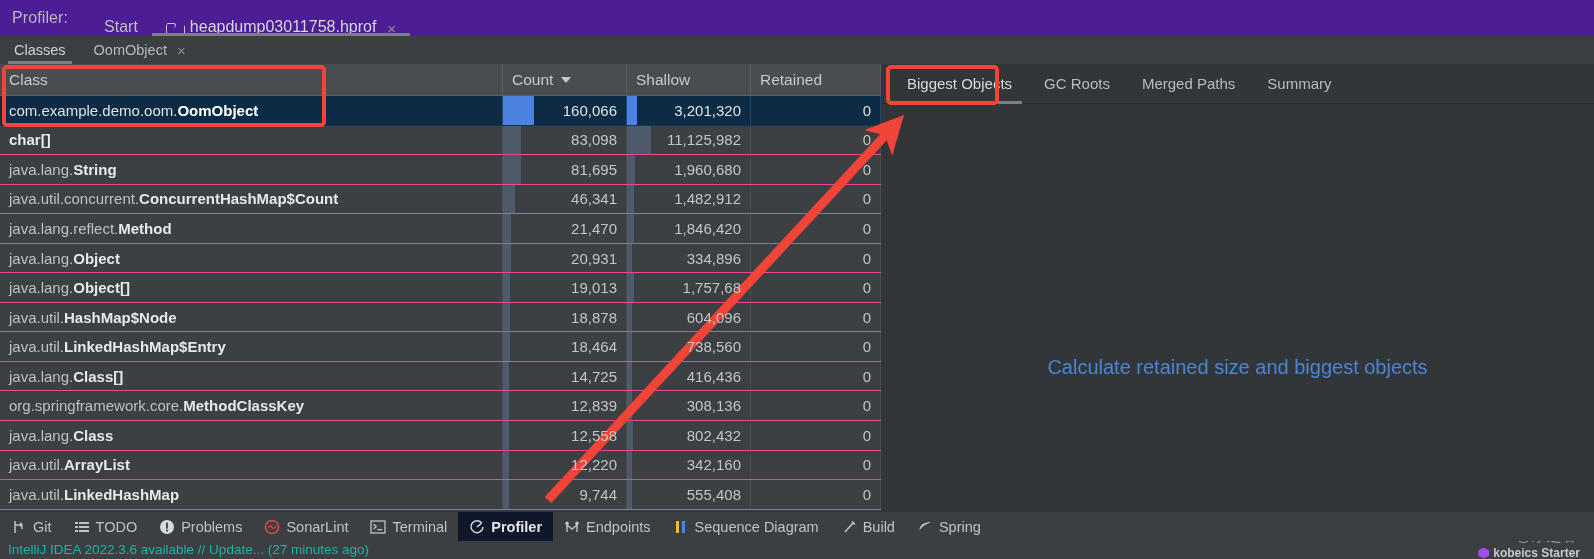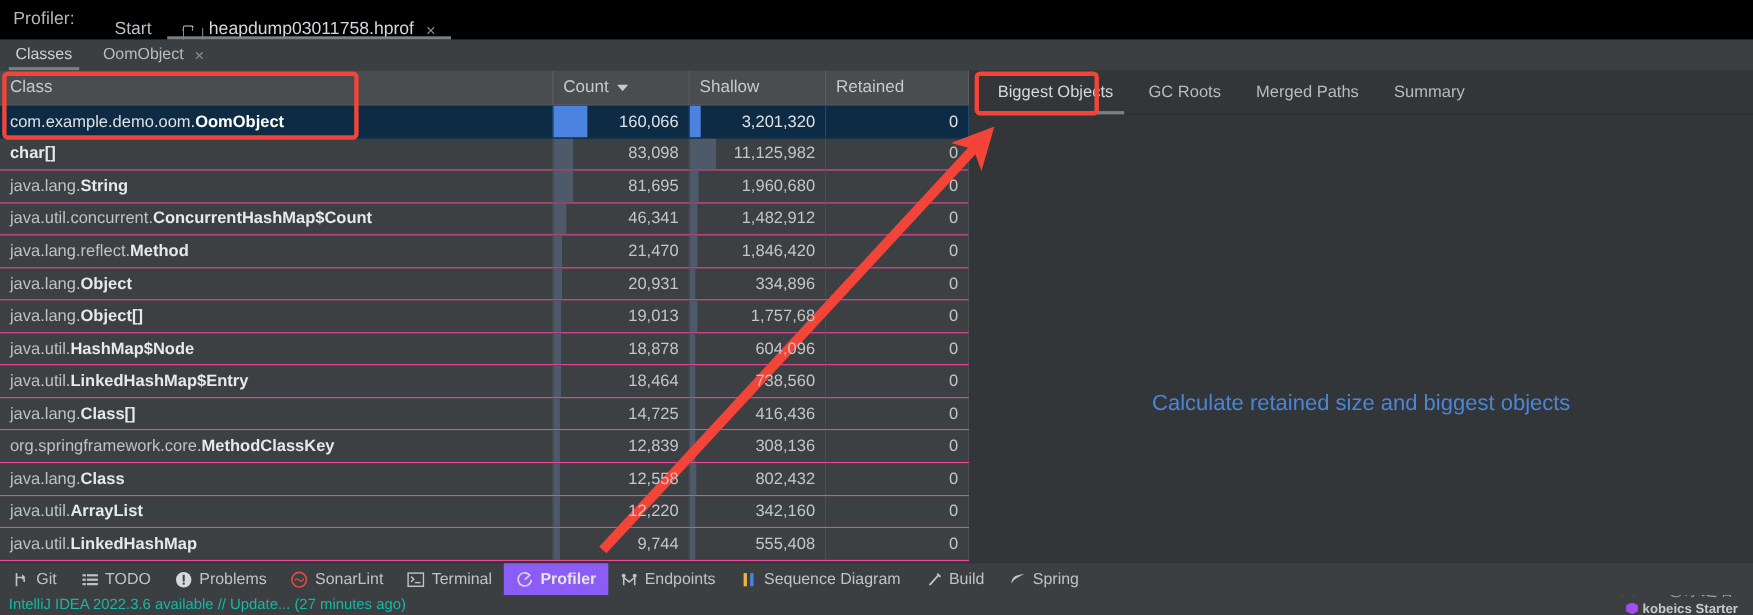--- a/index.html
+++ b/index.html
@@ -7,21 +7,21 @@
     width: 1594px; height: 559px;
     background: #3c3f41;
     font-family: "Liberation Sans", sans-serif;
     overflow: hidden;
   }
   #app { position: relative; width: 1594px; height: 559px; background: #3c3f41; }
 
   
   .profiler-bar {
     position: absolute; left: 0; top: 0; width: 1594px; height: 36px;
-    background: #000000; display: flex; align-items: center;
+    background: #4c1d95; display: flex; align-items: center;
   }
   .profiler-label {
     color: #b6b8ba; font-size: 16px; padding-left: 12px; padding-right: 22px;
     letter-spacing: .1px;
   }
   .ptab {
     height: 36px; display: flex; align-items: flex-end; gap: 7px;
     padding: 0 14px; color: #bdbfc1; font-size: 16px; position: relative;
     cursor: default;
   }
@@ -140,21 +140,21 @@
   
   .bottom-bar {
     position: absolute; left: 0; top: 511px; width: 1594px; height: 30px;
     background: #3c3f41; display: flex; align-items: center;
     border-top: 1px solid #313436;
   }
   .btool {
     display: flex; align-items: center; gap: 6px; height: 30px;
     padding: 0 11px; color: #c0c2c4; font-size: 14.5px; cursor: default;
   }
-  .btool.active { background: #8b5cf6; color: #e3e5e7; font-weight: bold; }
+  .btool.active { background: #0f172a; color: #e3e5e7; font-weight: bold; }
   .bico { width: 16px; height: 16px; display: inline-block; position: relative; flex: none; }
 
   .statusline {
     position: absolute; left: 0; top: 541px; width: 1594px; height: 18px;
     background: #3c3f41; overflow: hidden;
   }
   .status-text {
     position: absolute; left: 8px; top: 1px; color: #14b8a6; font-size: 13.5px;
     white-space: nowrap;
   }

